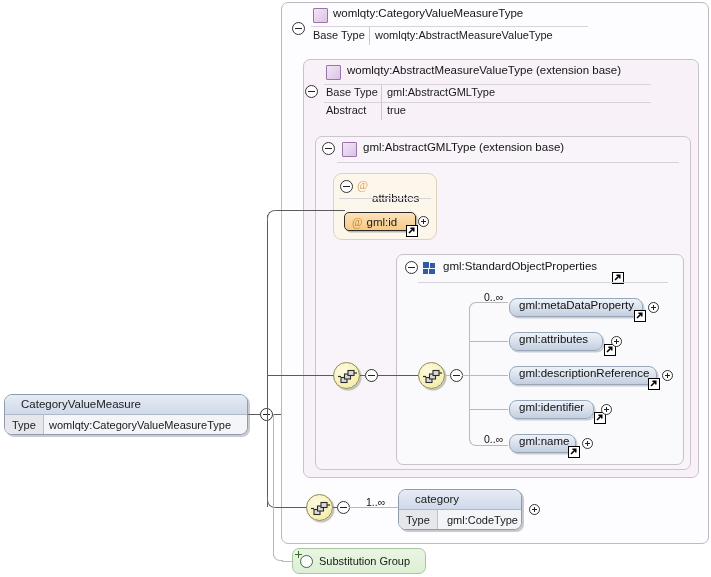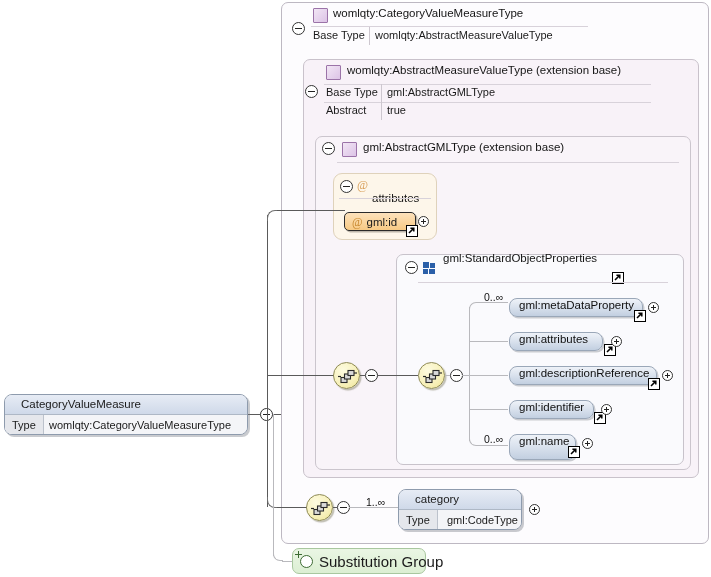--- a/index.html
+++ b/index.html
@@ -177,21 +177,21 @@
     white-space: nowrap;
   }
 
   
   .subgrp {
     position: absolute;
     border: 1px solid #a9c79f;
     border-radius: 7px;
     background: linear-gradient(to bottom,#eaf6e4 0%, #dcefd3 100%);
     box-sizing: border-box;
-    font-size: 15px;
+    font-size: 11px;
     color: #1a1a1a;
     display: flex; align-items: center;
     white-space: nowrap;
   }
   .subgrp .exp { position: static; margin: 0 6px 0 7px; flex: none; border-color:#3d6b33; }
   .subgrp .exp::before { background:#3d6b33; }
   .subgrp .exp.plus::after { background:#3d6b33; }
 
   
   .ln { position: absolute; background: #6e6e6e; }
@@ -258,21 +258,21 @@
 </div>
 <div class="exp sm plus" style="left:418px; top:216px;"></div>
 
 <div class="exp" style="left:405px; top:261px;"></div>
 <div class="mg-icon" style="left:423px; top:262px;">
   <i class="a"></i>
     <i class="b"></i>
     <i class="c"></i>
     <i class="d"></i>
 </div>
-<div class="panel-title" style="left:443px; top:252px;">gml:StandardObjectProperties</div>
+<div class="panel-title" style="left:443px; top:260px;">gml:StandardObjectProperties</div>
 <div class="badge" style="left:612px; top:272px;">
   <svg width="9" height="9" viewBox="0 0 9 9">
       <path d="M2 7 L6.6 2.4 M3.4 2.2 H6.8 V5.6" stroke="#000" stroke-width="1.5" fill="none"></path>
     </svg>
 </div>
 <div class="panel-rule" style="left:418px; top:282px; width:250px;"></div>
 
 <div class="ln v l" style="left:469px; top:307px; height:134px;"></div>
 <div class="corner light" style="left:469px; top:302px; width:10px; height:10px; border-radius:7px 0 0 0; border-bottom:0; border-right:0;"></div>
 <div class="corner light" style="left:469px; top:436px; width:10px; height:10px; border-radius:0 0 0 7px; border-top:0; border-right:0;"></div>
@@ -317,21 +317,21 @@
   <span>gml:identifier</span>
 </div>
 <div class="badge" style="left:594px; top:412px;">
   <svg width="9" height="9" viewBox="0 0 9 9">
       <path d="M2 7 L6.6 2.4 M3.4 2.2 H6.8 V5.6" stroke="#000" stroke-width="1.5" fill="none"></path>
     </svg>
 </div>
 <div class="exp sm plus" style="left:601px; top:404px;"></div>
 
 <div class="occ" style="left:484px; top:433px;">0..∞</div>
-<div class="el-box" style="left:509px; top:434px; width:67px; height:26px;">
+<div class="el-box" style="left:509px; top:434px; width:67px; height:19px;">
   <span>gml:name</span>
 </div>
 <div class="badge" style="left:568px; top:446px;">
   <svg width="9" height="9" viewBox="0 0 9 9">
       <path d="M2 7 L6.6 2.4 M3.4 2.2 H6.8 V5.6" stroke="#000" stroke-width="1.5" fill="none"></path>
     </svg>
 </div>
 <div class="exp sm plus" style="left:582px; top:438px;"></div>
 
 <div class="ln h ln-th" style="left:248px; top:414px; width:13px;"></div>

